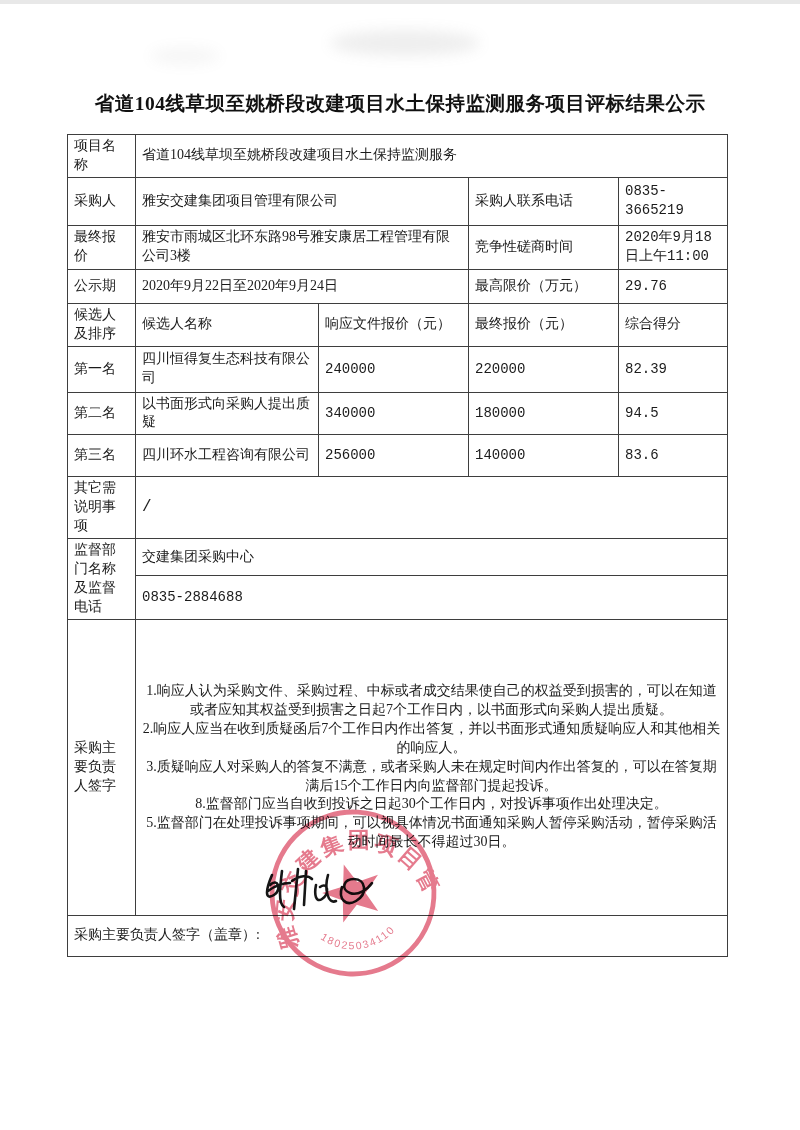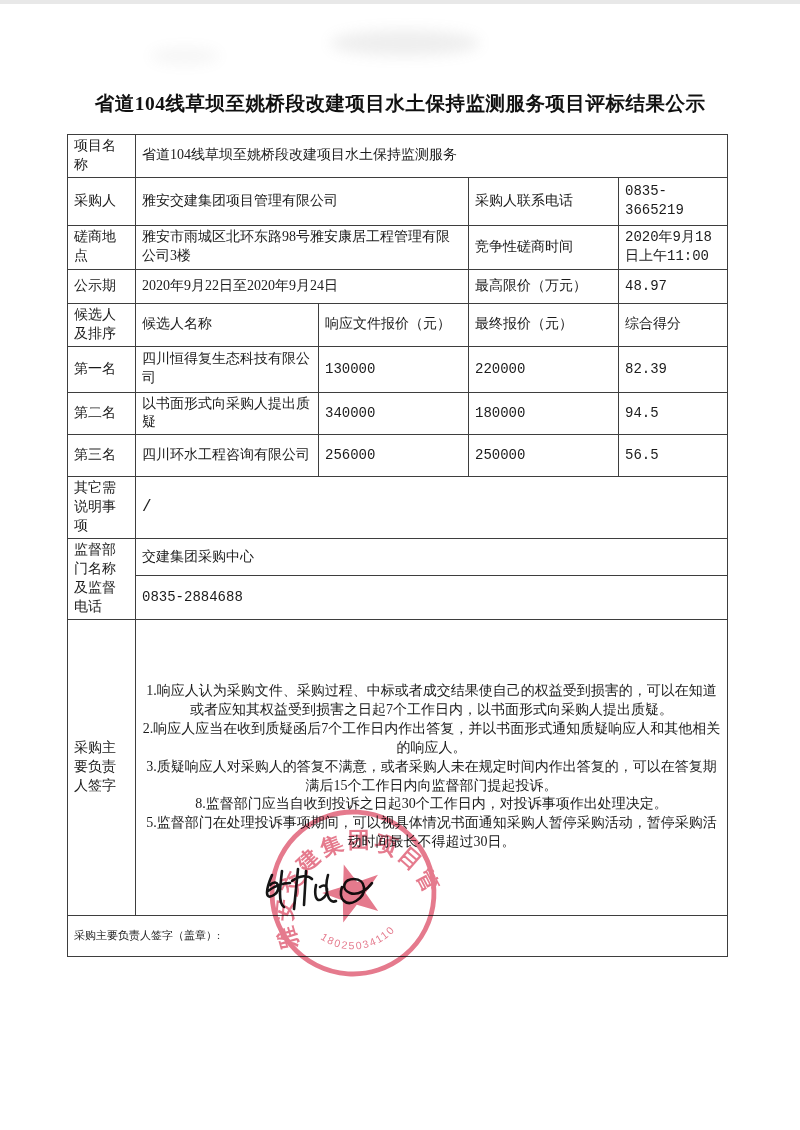--- a/index.html
+++ b/index.html
@@ -43,21 +43,21 @@
     vertical-align:middle;
     line-height:1.35;
     overflow:visible;
   }
   td.lab{padding-left:5px;padding-right:4px;text-align:left;}
   td.val-left{text-align:left;padding-left:9px;}
   td.cen{text-align:left;font-family:Liberation Mono, monospace;}
   td.name-cell{text-align:left;padding:2px 14px;}
   td.notes-cell{padding:6px 11px;line-height:1.58;text-align:left;}
   .note-line{margin:0;text-align:center;}
-  td.sig-cell{position:relative;text-align:left;padding-left:8px;font-size:11px;}
+  td.sig-cell{position:relative;text-align:left;padding-left:8px;font-size:14px;}
 
   .slash{font-size:16px;}
 
   
   .signature-svg{
     position:absolute;left:258px;top:857px;width:125px;height:62px;
     z-index:3;pointer-events:none;
   }
   
   .stamp-wrap{
@@ -91,58 +91,58 @@
         <td class="lab">项目名称</td>
         <td class="val-left" colspan="4">省道104线草坝至姚桥段改建项目水土保持监测服务</td>
       </tr>
       <tr style="height:48px">
         <td class="lab">采购人</td>
         <td class="val-left" colspan="2">雅安交建集团项目管理有限公司</td>
         <td class="cen">采购人联系电话</td>
         <td class="cen">0835-3665219</td>
       </tr>
       <tr style="height:44px">
-        <td class="lab">磋商地点</td>
+        <td class="lab">最终报价</td>
         <td class="val-left" colspan="2">雅安市雨城区北环东路98号雅安康居工程管理有限公司3楼</td>
         <td class="cen">竞争性磋商时间</td>
         <td class="cen">2020年9月18日上午11:00</td>
       </tr>
       <tr style="height:34px">
         <td class="lab">公示期</td>
         <td class="val-left" colspan="2">2020年9月22日至2020年9月24日</td>
         <td class="cen">最高限价（万元）</td>
-        <td class="cen">48.97</td>
+        <td class="cen">29.76</td>
       </tr>
       <tr style="height:40px">
         <td class="lab">候选人及排序</td>
         <td class="cen">候选人名称</td>
         <td class="cen">响应文件报价（元）</td>
         <td class="cen">最终报价（元）</td>
         <td class="cen">综合得分</td>
       </tr>
       <tr style="height:46px">
         <td class="lab">第一名</td>
         <td class="name-cell">四川恒得复生态科技有限公司</td>
-        <td class="cen">130000</td>
+        <td class="cen">240000</td>
         <td class="cen">220000</td>
         <td class="cen">82.39</td>
       </tr>
       <tr style="height:42px">
         <td class="lab">第二名</td>
         <td class="name-cell">以书面形式向采购人提出质疑</td>
         <td class="cen">340000</td>
         <td class="cen">180000</td>
         <td class="cen">94.5</td>
       </tr>
       <tr style="height:42px">
         <td class="lab">第三名</td>
         <td class="name-cell">四川环水工程咨询有限公司</td>
         <td class="cen">256000</td>
-        <td class="cen">250000</td>
-        <td class="cen">56.5</td>
+        <td class="cen">140000</td>
+        <td class="cen">83.6</td>
       </tr>
       <tr style="height:40px">
         <td class="lab">其它需说明事项</td>
         <td class="cen" colspan="4"><span class="slash">/</span></td>
       </tr>
       <tr style="height:37px">
         <td class="lab" rowspan="2">监督部门名称及监督电话</td>
         <td class="cen" colspan="4">交建集团采购中心</td>
       </tr>
       <tr style="height:43px">

